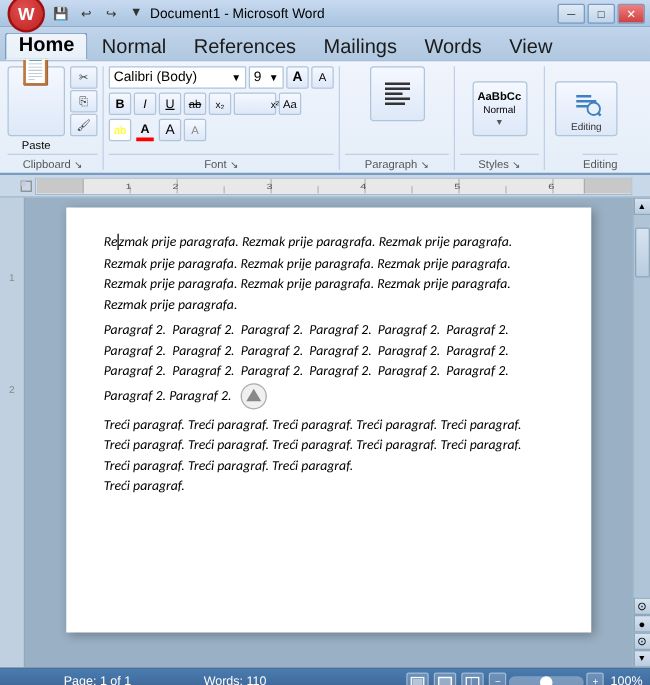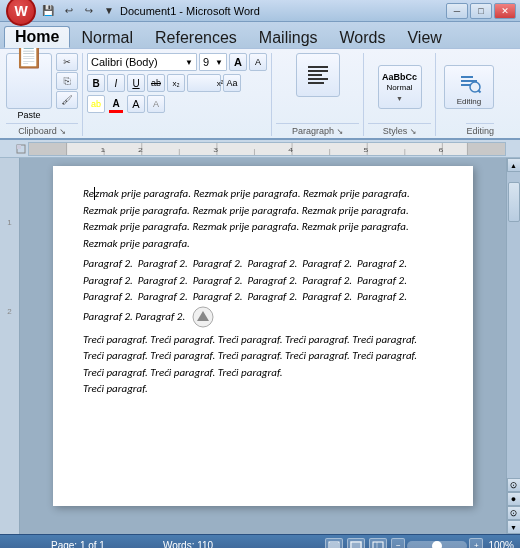--- a/index.html
+++ b/index.html
@@ -430,20 +430,23 @@
             <div class="font-btn" style="font-size:9px; color:#ffff00; background:white;">ab</div>
             <div style="width:18px; display:flex; flex-direction:column; align-items:center;">
               <span style="font-size:10px; font-weight:bold;">A</span>
               <div class="font-color-bar"></div>
             </div>
             <div class="font-btn" style="font-size:11px;">A</div>
             <div class="font-btn" style="font-size:9px; color:#888;">A</div>
           </div>
         </div>
       </div>
+      <div class="ribbon-group-label">
+        Font <span style="font-size:8px;">↘</span>
+      </div>
     </div>
 
     <div class="ribbon-group para-group" style="min-width:90px;">
       <div class="ribbon-group-content" style="justify-content:center; align-items:center; flex:1;">
         <div class="para-icon-large">
           <svg width="28" height="28" viewBox="0 0 28 28">
             <rect x="4" y="5" width="20" height="2" fill="#333"></rect>
             <rect x="4" y="9" width="20" height="2" fill="#333"></rect>
             <rect x="4" y="13" width="14" height="2" fill="#333"></rect>
             <rect x="4" y="17" width="20" height="2" fill="#333"></rect>

